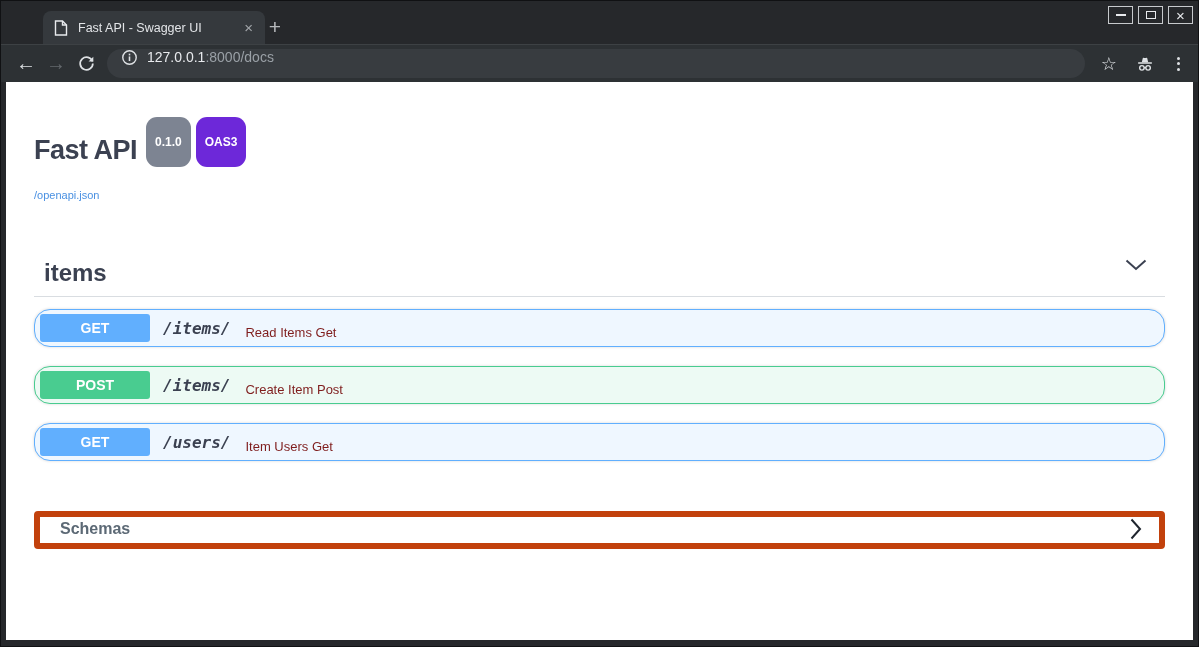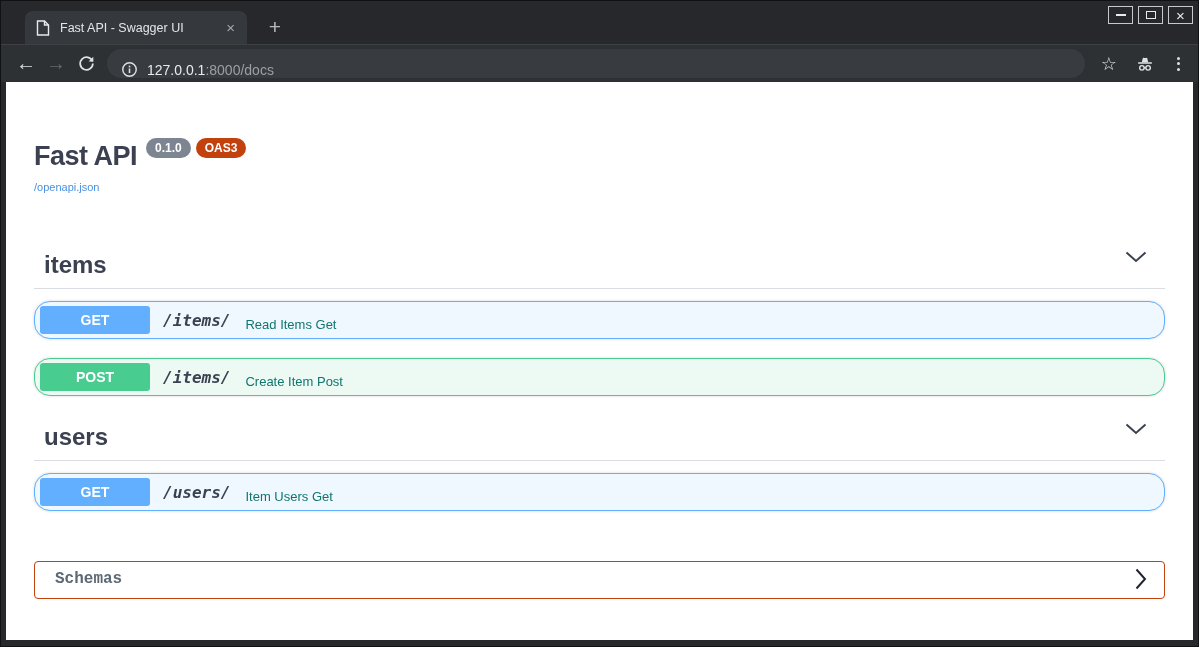--- a/index.html
+++ b/index.html
@@ -3,75 +3,75 @@
 <meta charset="utf-8">
 <style>
   * { margin:0; padding:0; box-sizing:border-box; }
   html,body { width:1199px; height:647px; overflow:hidden; }
   body { font-family:"Liberation Sans", sans-serif; }
 
   .window { width:1199px; height:647px; background:#26282b; display:flex; flex-direction:column; border:1px solid #101113; }
 
   
   .titlebar { height:43px; position:relative; background:#26282b; flex:0 0 auto; }
-  .tab { position:absolute; left:24px; top:10px; width:222px; height:33px; background:#35393d;
+  .tab { position:absolute; left:42px; top:10px; width:222px; height:33px; background:#35393d;
          border-radius:8px 8px 0 0; display:flex; align-items:center; padding:0 8px 0 11px; }
   .tab-favicon { flex:0 0 auto; display:flex; }
   .tab-title { flex:1; color:#e3e5e8; font-size:12.5px; margin-left:10px; white-space:nowrap; overflow:hidden; }
   .tab-close { flex:0 0 auto; color:#a2a6aa; font-size:15px; line-height:1; padding:2px 4px; cursor:pointer; }
   .new-tab { position:absolute; left:262px; top:16px; color:#b6b9bc; font-size:21px; line-height:20px; width:24px; text-align:center; cursor:pointer; }
   .win-controls { position:absolute; right:5px; top:5px; display:flex; gap:5px; }
   .win-btn { width:25px; height:18px; border:1px solid #c7cacd; display:flex; align-items:center; justify-content:center; cursor:pointer; background:transparent; }
   .wc-min-glyph { width:10px; height:0; border-top:2px solid #e8eaed; }
   .wc-max-glyph { width:10px; height:8px; border:1.6px solid #e8eaed; }
   .wc-close-glyph { color:#e8eaed; font-size:15px; line-height:1; }
 
   
   .toolbar { height:38px; background:#2d3134; border-top:1px solid #3d4144; display:flex; align-items:center; padding:0 10px; flex:0 0 auto; }
   .nav-ico { width:30px; height:30px; display:flex; align-items:center; justify-content:center; font-size:20px; color:#dee1e4; cursor:pointer; }
   .nav-ico.disabled { color:#64696d; cursor:default; }
-  .omnibox { flex:1; height:29px; background:#383c40; border-radius:15px; margin:0 12px 0 6px; display:flex; align-items:flex-end; padding:0 14px; }
+  .omnibox { flex:1; height:29px; background:#383c40; border-radius:15px; margin:0 12px 0 6px; display:flex; align-items:flex-start; padding:0 14px; }
   .omni-url { font-size:14px; margin-left:9px; white-space:nowrap; }
   .omni-host { color:#e8eaed; }
   .omni-rest { color:#9aa0a6; }
   .tool-right { display:flex; align-items:center; gap:10px; }
   .star { font-size:18px; color:#dee1e4; cursor:pointer; padding:0 4px; }
   .dots { display:flex; flex-direction:column; gap:2.5px; padding:4px 8px; cursor:pointer; }
   .dots i { width:3px; height:3px; border-radius:50%; background:#dee1e4; }
 
   
   .page { flex:1; background:#ffffff; margin:0 5px 6px 5px; overflow:hidden; padding:0 28px; }
 
   .info-block { margin-top:48px; }
   .api-title { font-size:27px; font-weight:700; color:#3b4151; display:inline; letter-spacing:-0.5px; }
   .badge { display:inline-block; color:#fff; font-size:12px; font-weight:700; border-radius:11px;
-           padding:3px 9px; position:relative; top:-13px; margin-left:9px;margin-top:21px; }
+           padding:18px 9px; position:relative; top:-13px; margin-left:9px; }
   .badge.version { background:#7d8492; }
-  .badge.oas { background:#c2410c; margin-left:5px; }
+  .badge.oas { background:#6d28d9; margin-left:5px; }
   .spec-link { display:block; margin-top:9px; font-size:11px; color:#4990e2; text-decoration:none; }
 
   .tags { margin-top:50px; }
   .tag-section { margin-bottom:16px; }
   .tag-header { display:flex; padding:8px 18px 9px 10px; border-bottom:1px solid #d9dde1; cursor:pointer; }
   .tag-name { flex:1; font-size:24px; font-weight:700; color:#3b4151; }
   .chev { flex:0 0 auto; display:flex; }
 
   .opblock { display:flex; align-items:center; height:38px; border:1px solid; border-radius:16px;
              margin-top:12px; margin-bottom:19px; padding:0 10px 0 5px; box-shadow:0 0 3px rgba(0,0,0,.16); cursor:pointer; }
   .opblock.get  { border-color:#61affe; background:#eff7ff; }
   .opblock.post { border-color:#49cc90; background:#edfaf4; }
   .op-method { width:110px; height:28px; line-height:28px; text-align:center; border-radius:3px;
                color:#fff; font-weight:700; font-size:14px; flex:0 0 auto; }
   .opblock.get  .op-method { background:#61affe; }
   .opblock.post .op-method { background:#49cc90;text-align:center; }
   .op-path { font-family:"DejaVu Sans Mono", monospace; font-weight:700; font-size:16px; color:#3b4151; margin-left:13px;font-style:italic; }
-  .op-desc { font-size:13px; color:#0f766e; margin-left:15px;margin-top:8px; }
+  .op-desc { font-size:13px; color:#7f1d1d; margin-left:15px;margin-top:8px; }
 
-  .schemas-box { margin-top:50px; height:38px; border:1px solid #c2410c; border-radius:4px;
-                 display:flex; align-items:center; padding:0 17px 3px 20px; cursor:pointer; background:#fff;font-family:Liberation Mono, monospace; }
+  .schemas-box { margin-top:50px; height:38px; border:6px solid #c2410c; border-radius:4px;
+                 display:flex; align-items:center; padding:0 17px 3px 20px; cursor:pointer; background:#fff; }
   .schemas-title { flex:1; font-size:16px; font-weight:700; color:#5c6975; }
 </style>
 </head>
 <body>
 
 <div class="window">
 
   <div class="titlebar">
     <div class="tab">
       <span class="tab-favicon">
@@ -159,28 +159,20 @@
           <span class="op-desc">Read Items Get</span>
         </div>
         <div class="opblock post">
           <span class="op-method">POST</span>
           <span class="op-path">/items/</span>
           <span class="op-desc">Create Item Post</span>
         </div>
       </div>
 
       <div class="tag-section">
-        <div class="tag-header">
-          <span class="tag-name">users</span>
-          <span class="chev">
-            <svg width="22" height="12" viewBox="0 0 22 12">
-                <path d="M1.5 1.5l9.5 8.5 9.5-8.5" fill="none" stroke="#3b4151" stroke-width="2"></path>
-              </svg>
-          </span>
-        </div>
         <div class="opblock get">
           <span class="op-method">GET</span>
           <span class="op-path">/users/</span>
           <span class="op-desc">Item Users Get</span>
         </div>
       </div>
 
     </div>
 
     <div class="schemas-box">

